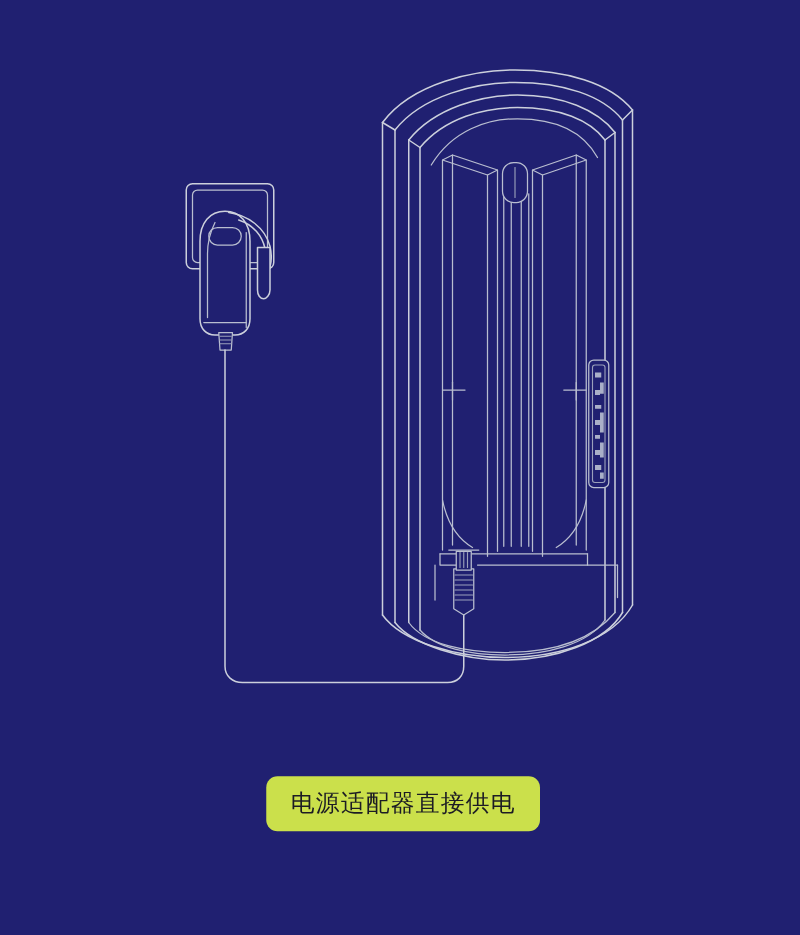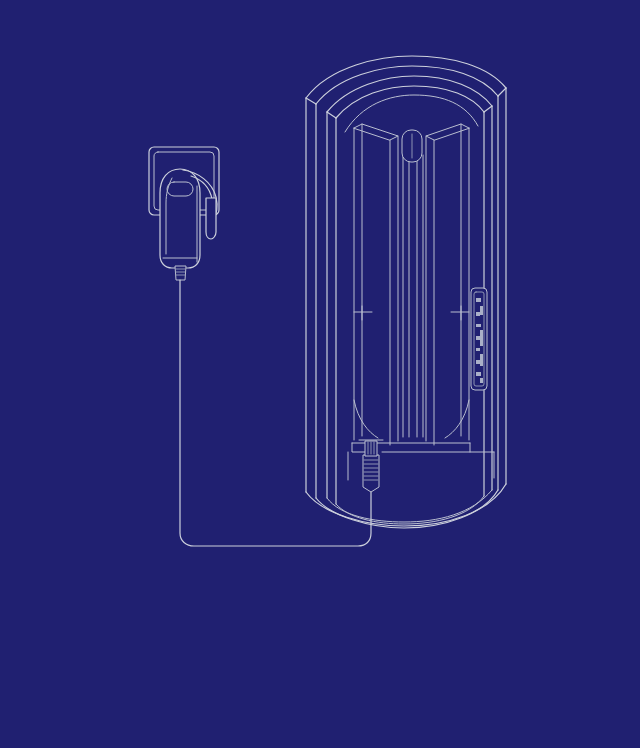--- a/index.html
+++ b/index.html
@@ -257,14 +257,17 @@
       <rect class="fill-bg-thin" x="365" y="441" width="12" height="15"></rect>
       <path class="ln-faint" d="M368 442 L 368 454"></path>
       <path class="ln-faint" d="M371 442 L 371 454"></path>
       <path class="ln-faint" d="M374 442 L 374 454"></path>
 
       <path class="ln-thin" d="M359 440 L 383 440"></path>
     </g>
 
   </svg>
 
+  <div id="caption-badge">
+    <span id="caption-text">电源适配器直接供电</span>
+  </div>
 
 </div>
 
 </body></html>

